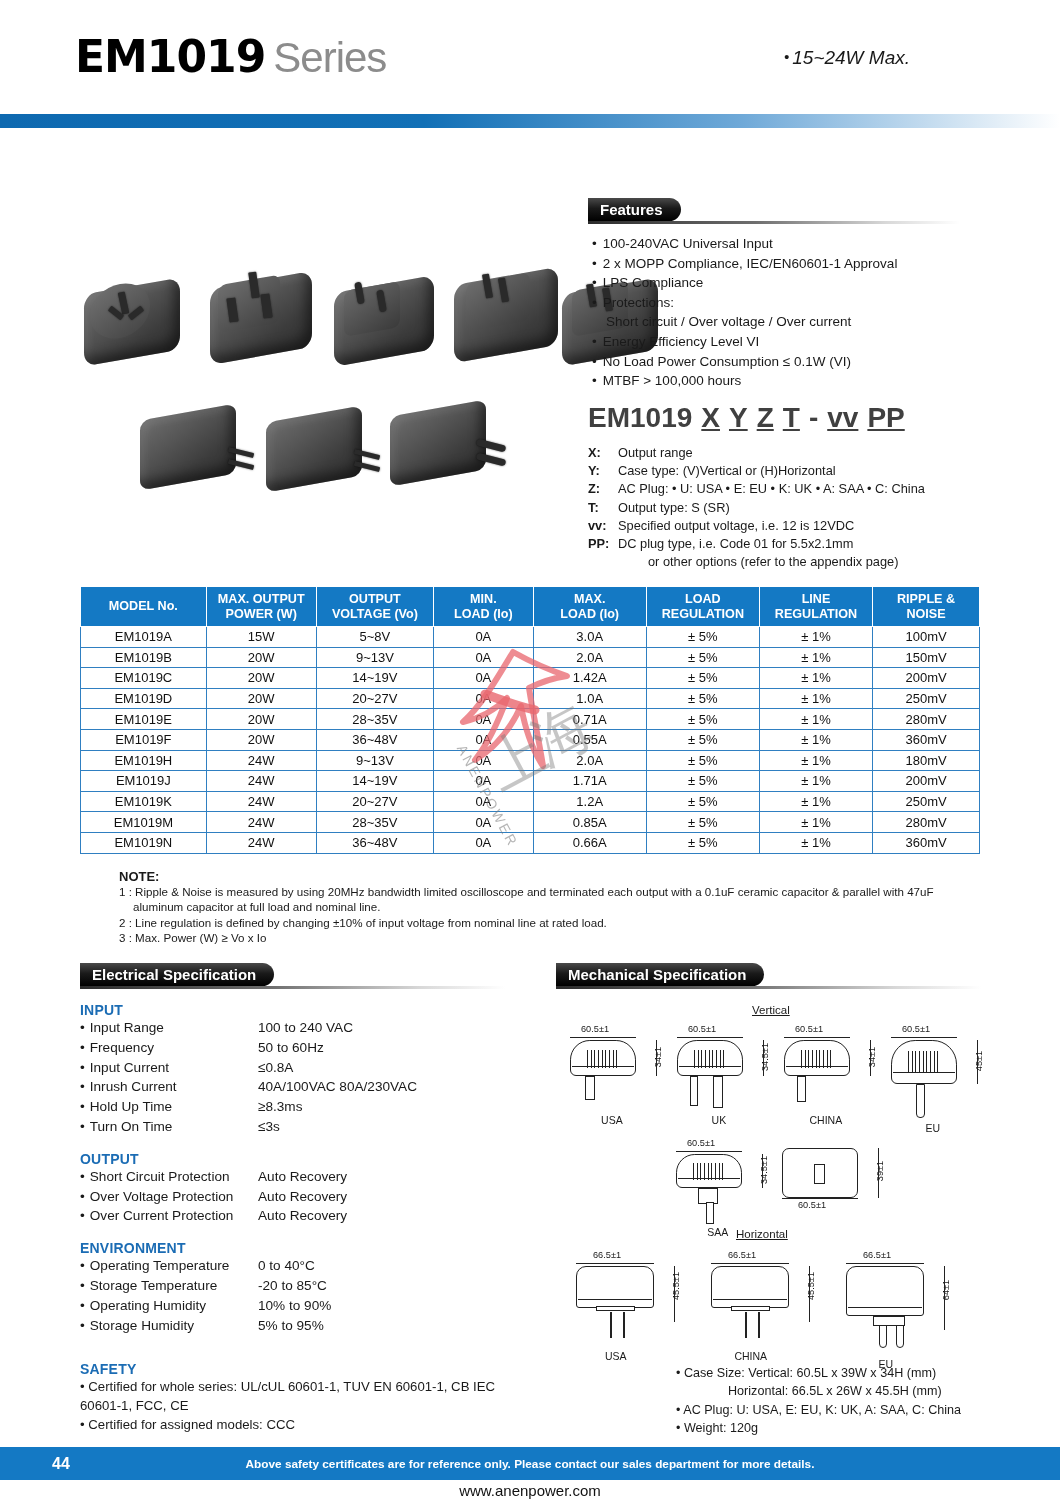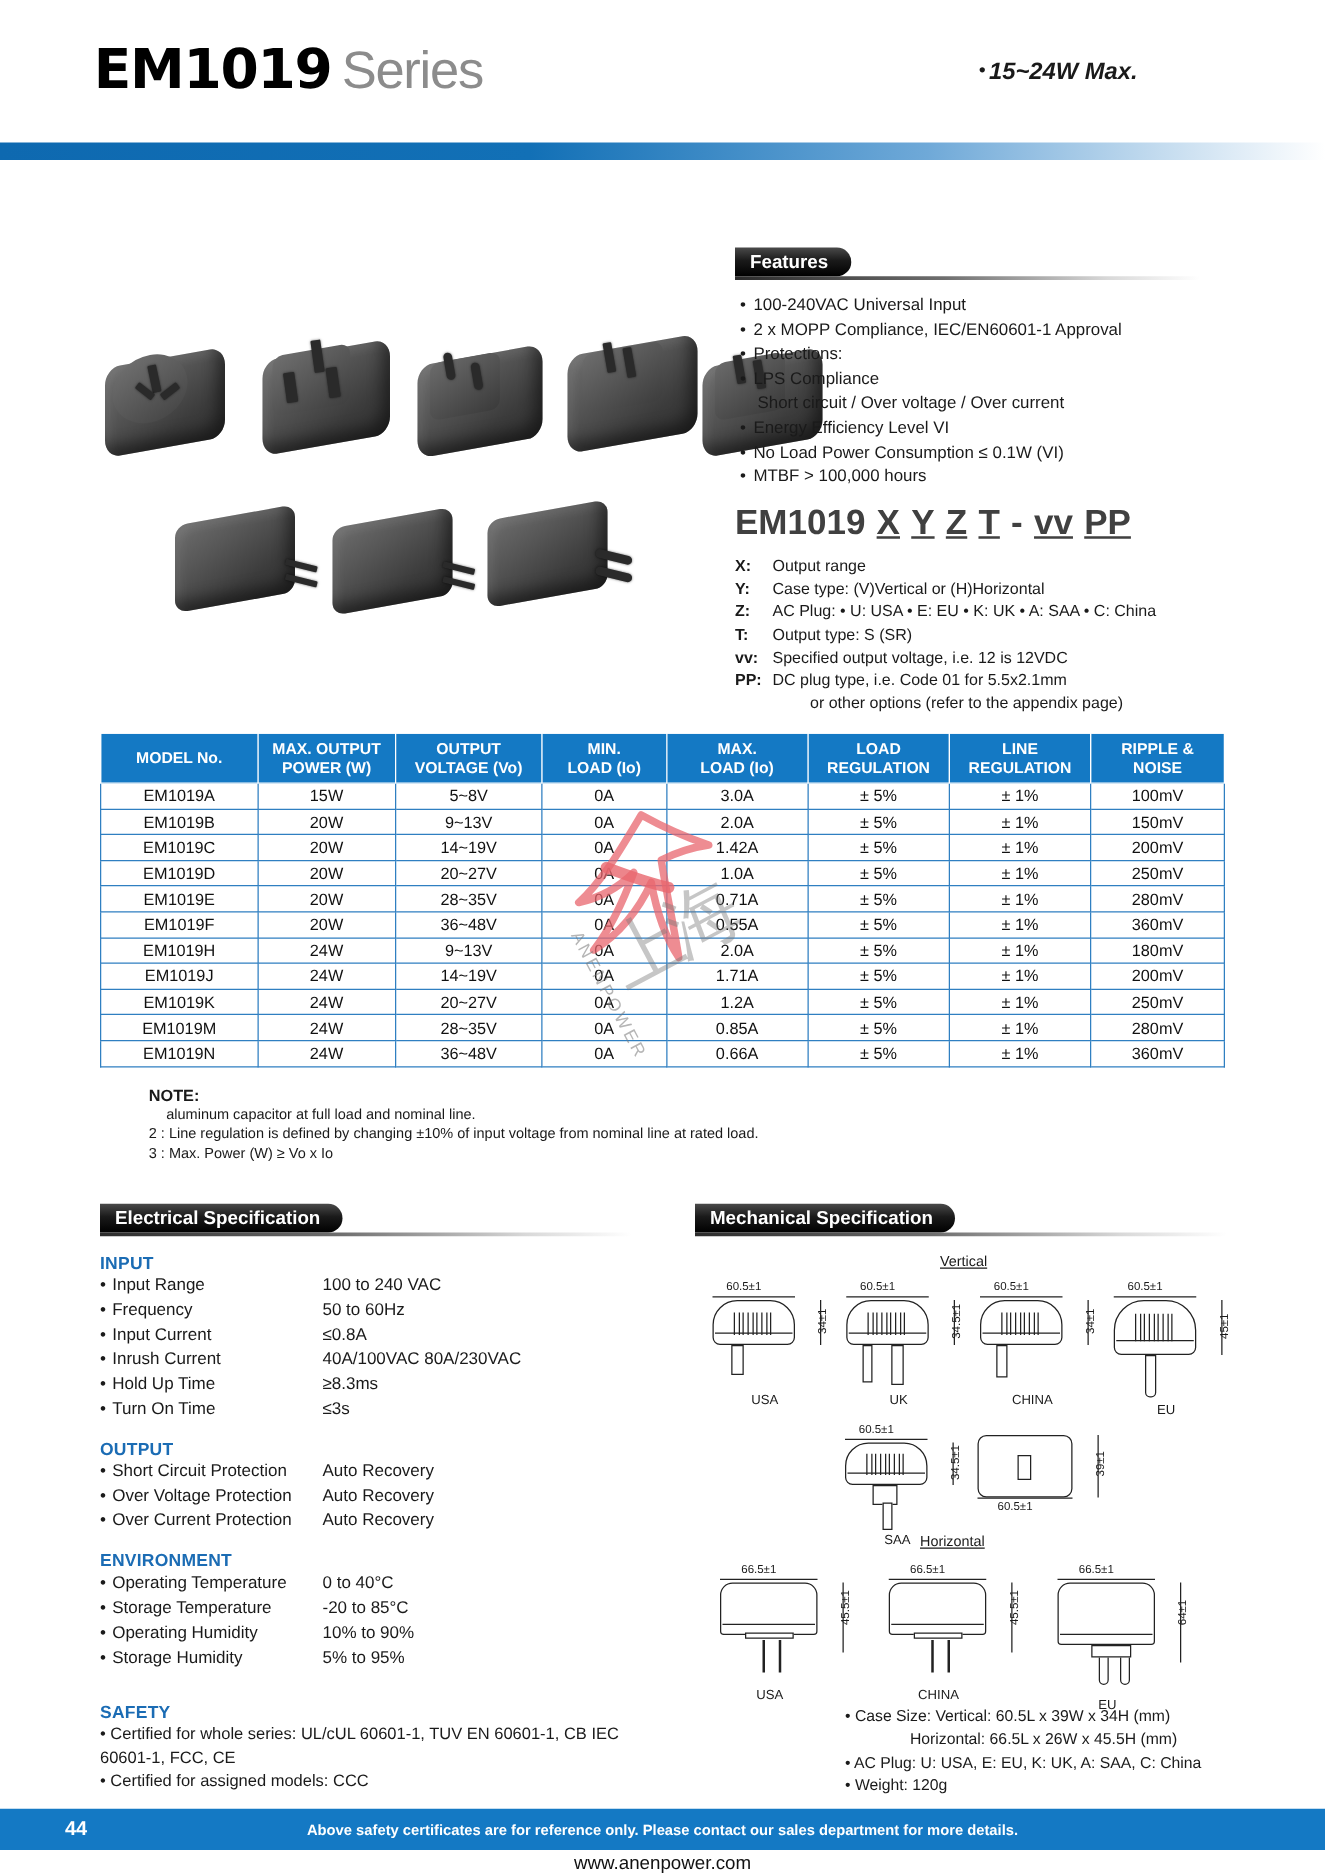--- a/index.html
+++ b/index.html
@@ -12,21 +12,21 @@
   }
   .page { position: relative; width: 988px; height: 1499px; }
 
   
   .hdr { position: absolute; left: 0; top: 0; width: 1060px; height: 108px; }
   .hdr-title { position: absolute; left: 75px; top: 56px; font-size: 44px; font-weight: bold;
                letter-spacing: -1px; transform: translateY(-50%); white-space: nowrap; }
   .hdr-title .model { color: #000; font-family: "DejaVu Sans", sans-serif; font-weight: bold; }
   .hdr-title .series { color: #8c8c8c; font-weight: normal; font-size: 42px; margin-left: 8px; }
   .hdr-right { position: absolute; right: 150px; top: 58px; transform: translateY(-50%);
-               font-size: 19px; font-weight: bold; font-style: italic; white-space: nowrap; }
+               font-size: 19px; font-weight: normal; font-style: italic; white-space: nowrap; }
   .hdr-right .dot { font-size: 15px; vertical-align: 2px; margin-right: 3px; }
 
   .bluebar { position: absolute; left: 0; top: 114px; width: 1060px; height: 14px;
              background: linear-gradient(to right, #0e69b0 0%, #1270b6 40%, #6fa9d8 70%, #ffffff 100%); }
 
   .subtitle { position: absolute; left: 75px; top: 139px; font-size: 22px; font-weight: bold;
               color: #1b6cb4; letter-spacing: 0.1px; }
 
   
   .photos { position: absolute; left: 62px; top: 262px; width: 520px; height: 248px; }
@@ -206,22 +206,22 @@
       <div class="pin" style="left:86px;top:34px;width:30px;height:7px;border-radius:4px;transform:rotate(14deg);"></div>
       <div class="pin" style="left:86px;top:48px;width:30px;height:7px;border-radius:4px;transform:rotate(14deg);"></div>
     </div>
   </div>
 
   <div class="sec-tab" style="left:588px;top:198px;">Features</div>
   <div class="sec-rule" style="left:588px;top:221px;width:372px;"></div>
   <ul class="feat" id="feat-list">
       <li><span class="b">•</span><span>100-240VAC Universal Input</span></li>
       <li><span class="b">•</span><span>2 x MOPP Compliance, IEC/EN60601-1 Approval</span></li>
+      <li><span class="b">•</span><span>LPS Compliance</span></li>
       <li><span class="b">•</span><span>Protections:</span></li>
-      <li><span class="b">•</span><span>LPS Compliance</span></li>
       <li class="sub">Short circuit / Over voltage / Over current</li>
       <li><span class="b">•</span><span>Energy Efficiency Level VI</span></li>
       <li><span class="b">•</span><span>No Load Power Consumption ≤ 0.1W (VI)</span></li>
       <li><span class="b">•</span><span>MTBF &gt; 100,000 hours</span></li>
     </ul>
 
   <div class="mcode">
     <span>EM1019</span><span class="u" style="margin-left:9px;">X</span><span class="u" style="margin-left:9px;">Y</span><span class="u" style="margin-left:9px;">Z</span><span class="u" style="margin-left:9px;">T</span><span style="margin-left:9px;">-</span><span class="u" style="margin-left:9px;">vv</span><span class="u" style="margin-left:9px;">PP</span>
   </div>
   <div class="mkey" id="mkey-list">
@@ -409,20 +409,21 @@
     <svg width="120" height="130" viewBox="0 0 120 130">
       <path d="M58 4 C40 34 26 58 8 74 C26 70 40 62 52 50 C44 72 34 94 20 112 C40 100 56 80 66 58 C70 80 76 100 88 118 C84 92 78 66 74 40 C86 34 98 30 112 28 C94 22 76 14 58 4 Z" fill="none" stroke="#e8666e" stroke-width="6" stroke-linejoin="round" opacity="0.75"></path>
       <path d="M30 46 C46 52 62 58 80 62" stroke="#e8666e" stroke-width="9" fill="none" opacity="0.8" stroke-linecap="round"></path>
     </svg>
   </div>
   <div class="wm wm-cn">上海</div>
   <div class="wm wm-txt">ANENPOWER</div>
 
   <div class="note">
     <div class="nt">NOTE:</div>
+    <div class="nl">1 : Ripple &amp; Noise is measured by using 20MHz bandwidth limited oscilloscope and terminated each output with a 0.1uF ceramic capacitor &amp; parallel with 47uF</div>
     <div class="nl">
         <span class="ind">aluminum capacitor at full load and nominal line.</span>
       </div>
     <div class="nl">2 : Line regulation is defined by changing ±10% of input voltage from nominal line at rated load.</div>
     <div class="nl">3 : Max. Power (W) ≥ Vo x Io</div>
   </div>
 
   <div class="sec-tab" style="left:80px;top:963px;">Electrical Specification</div>
   <div class="sec-rule" style="left:80px;top:986px;width:425px;"></div>
   <div class="es" style="top:1002px;" id="es-body">

